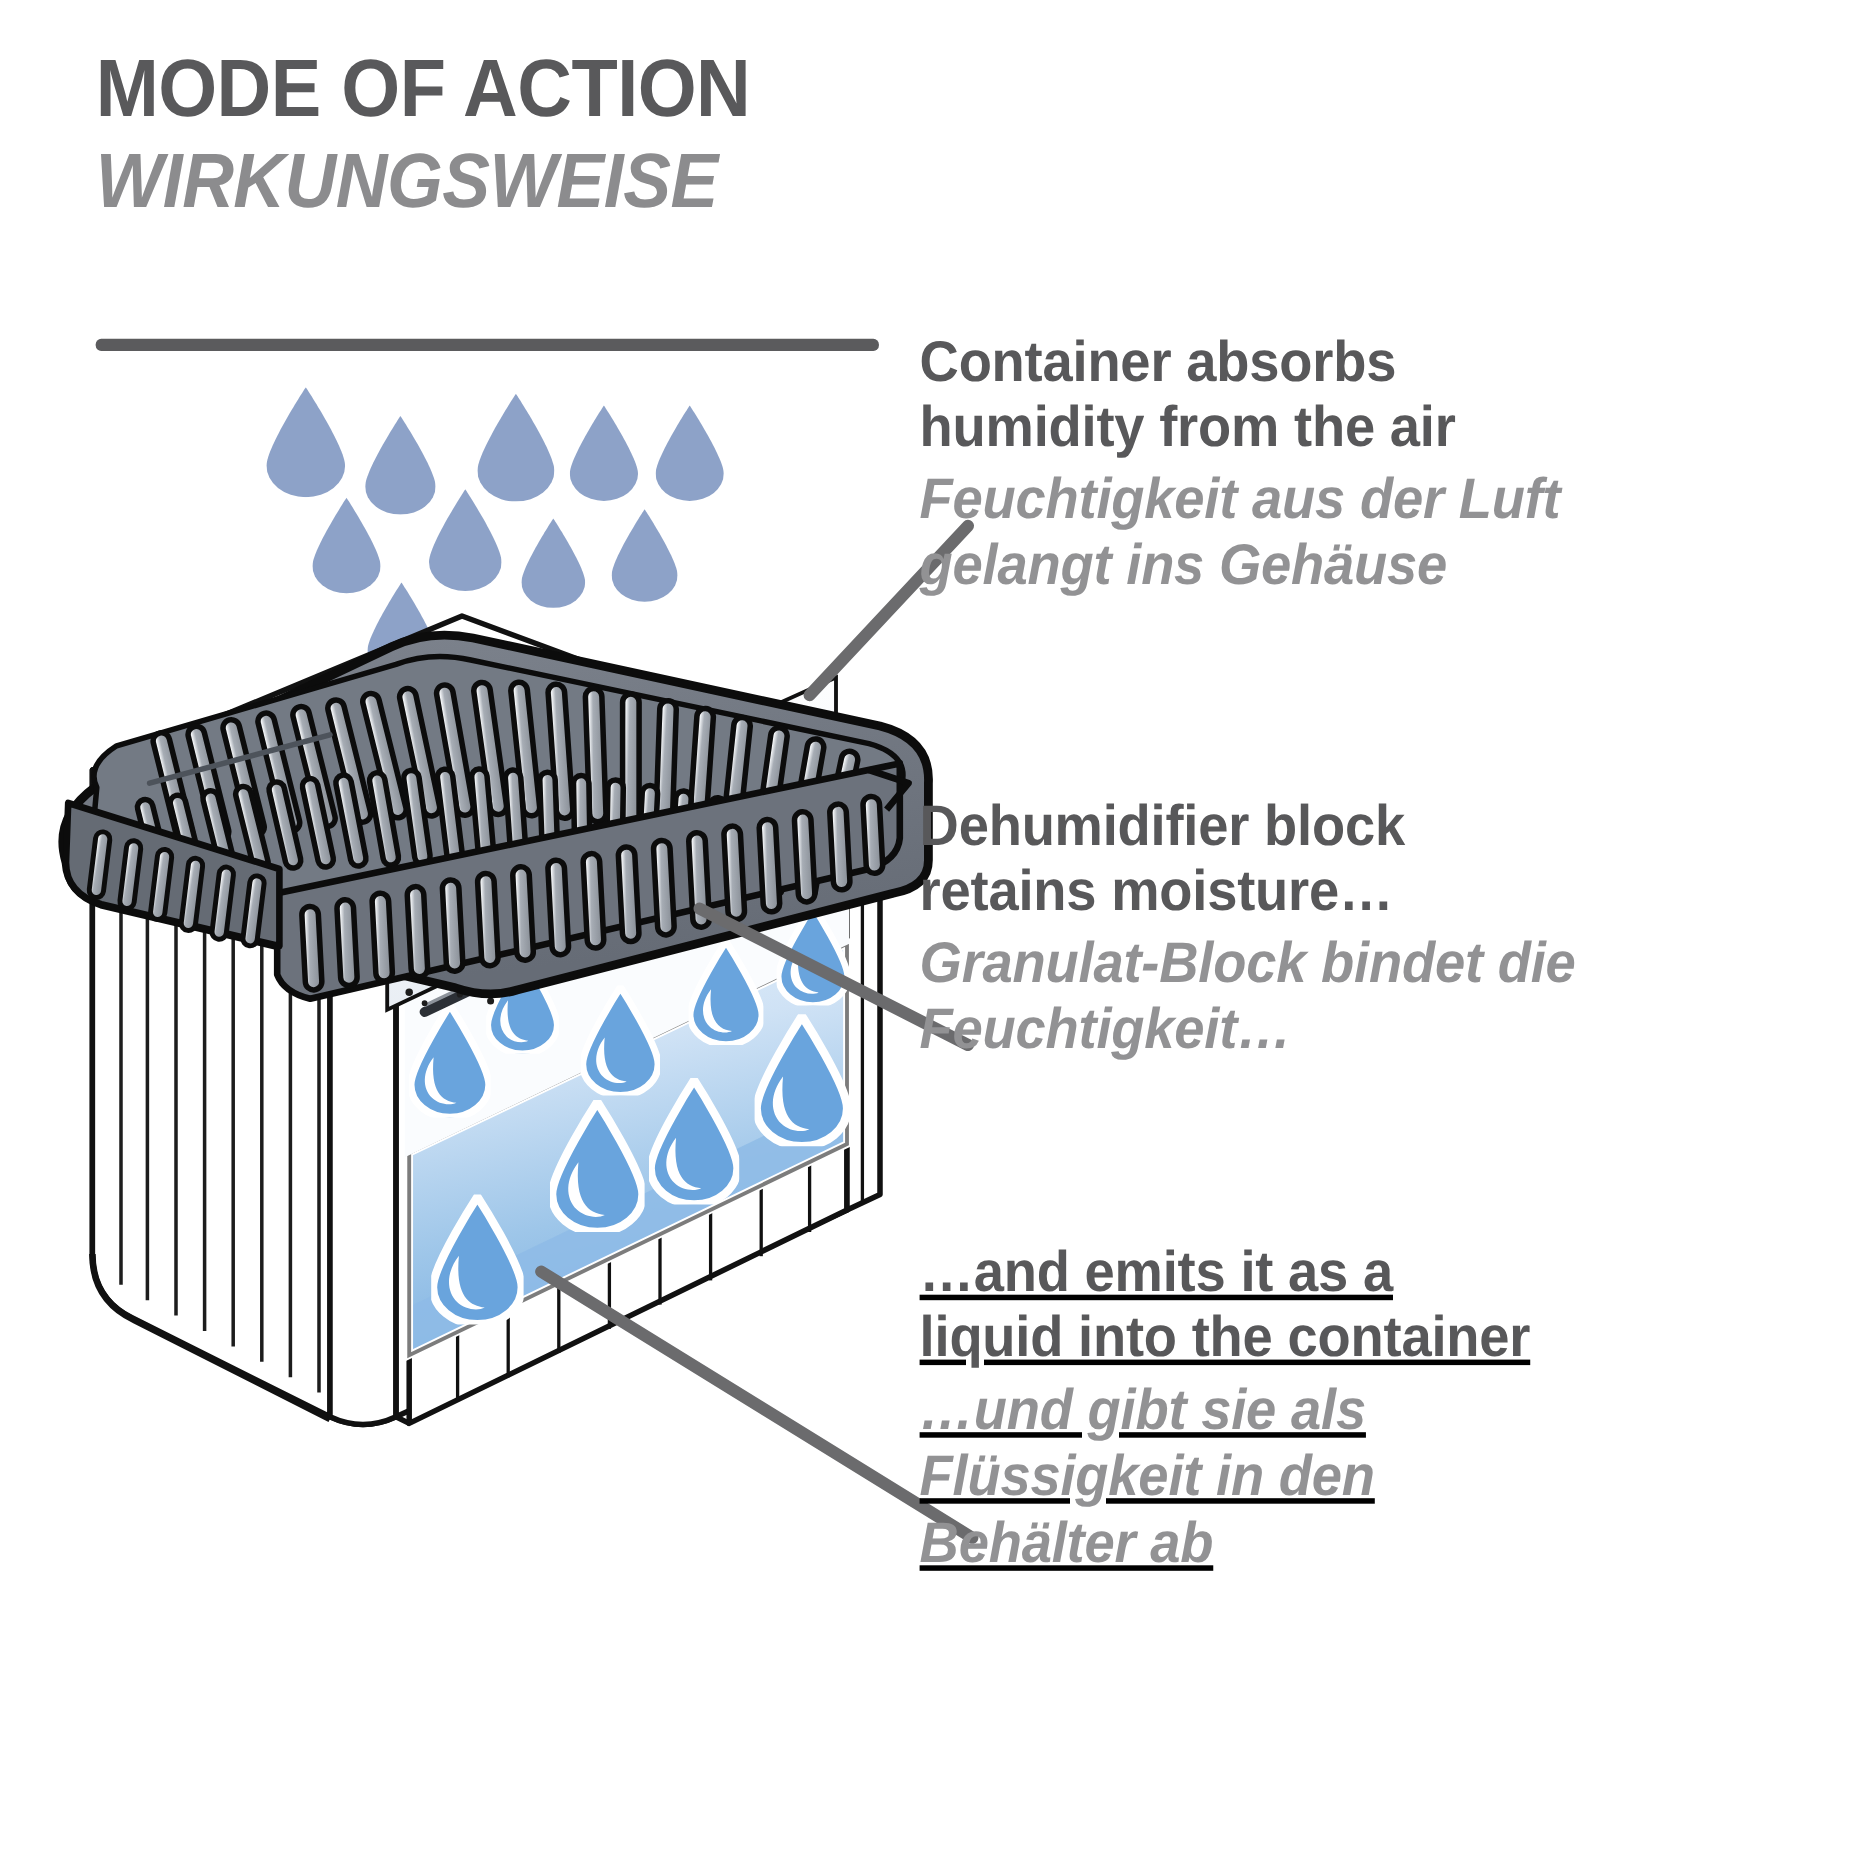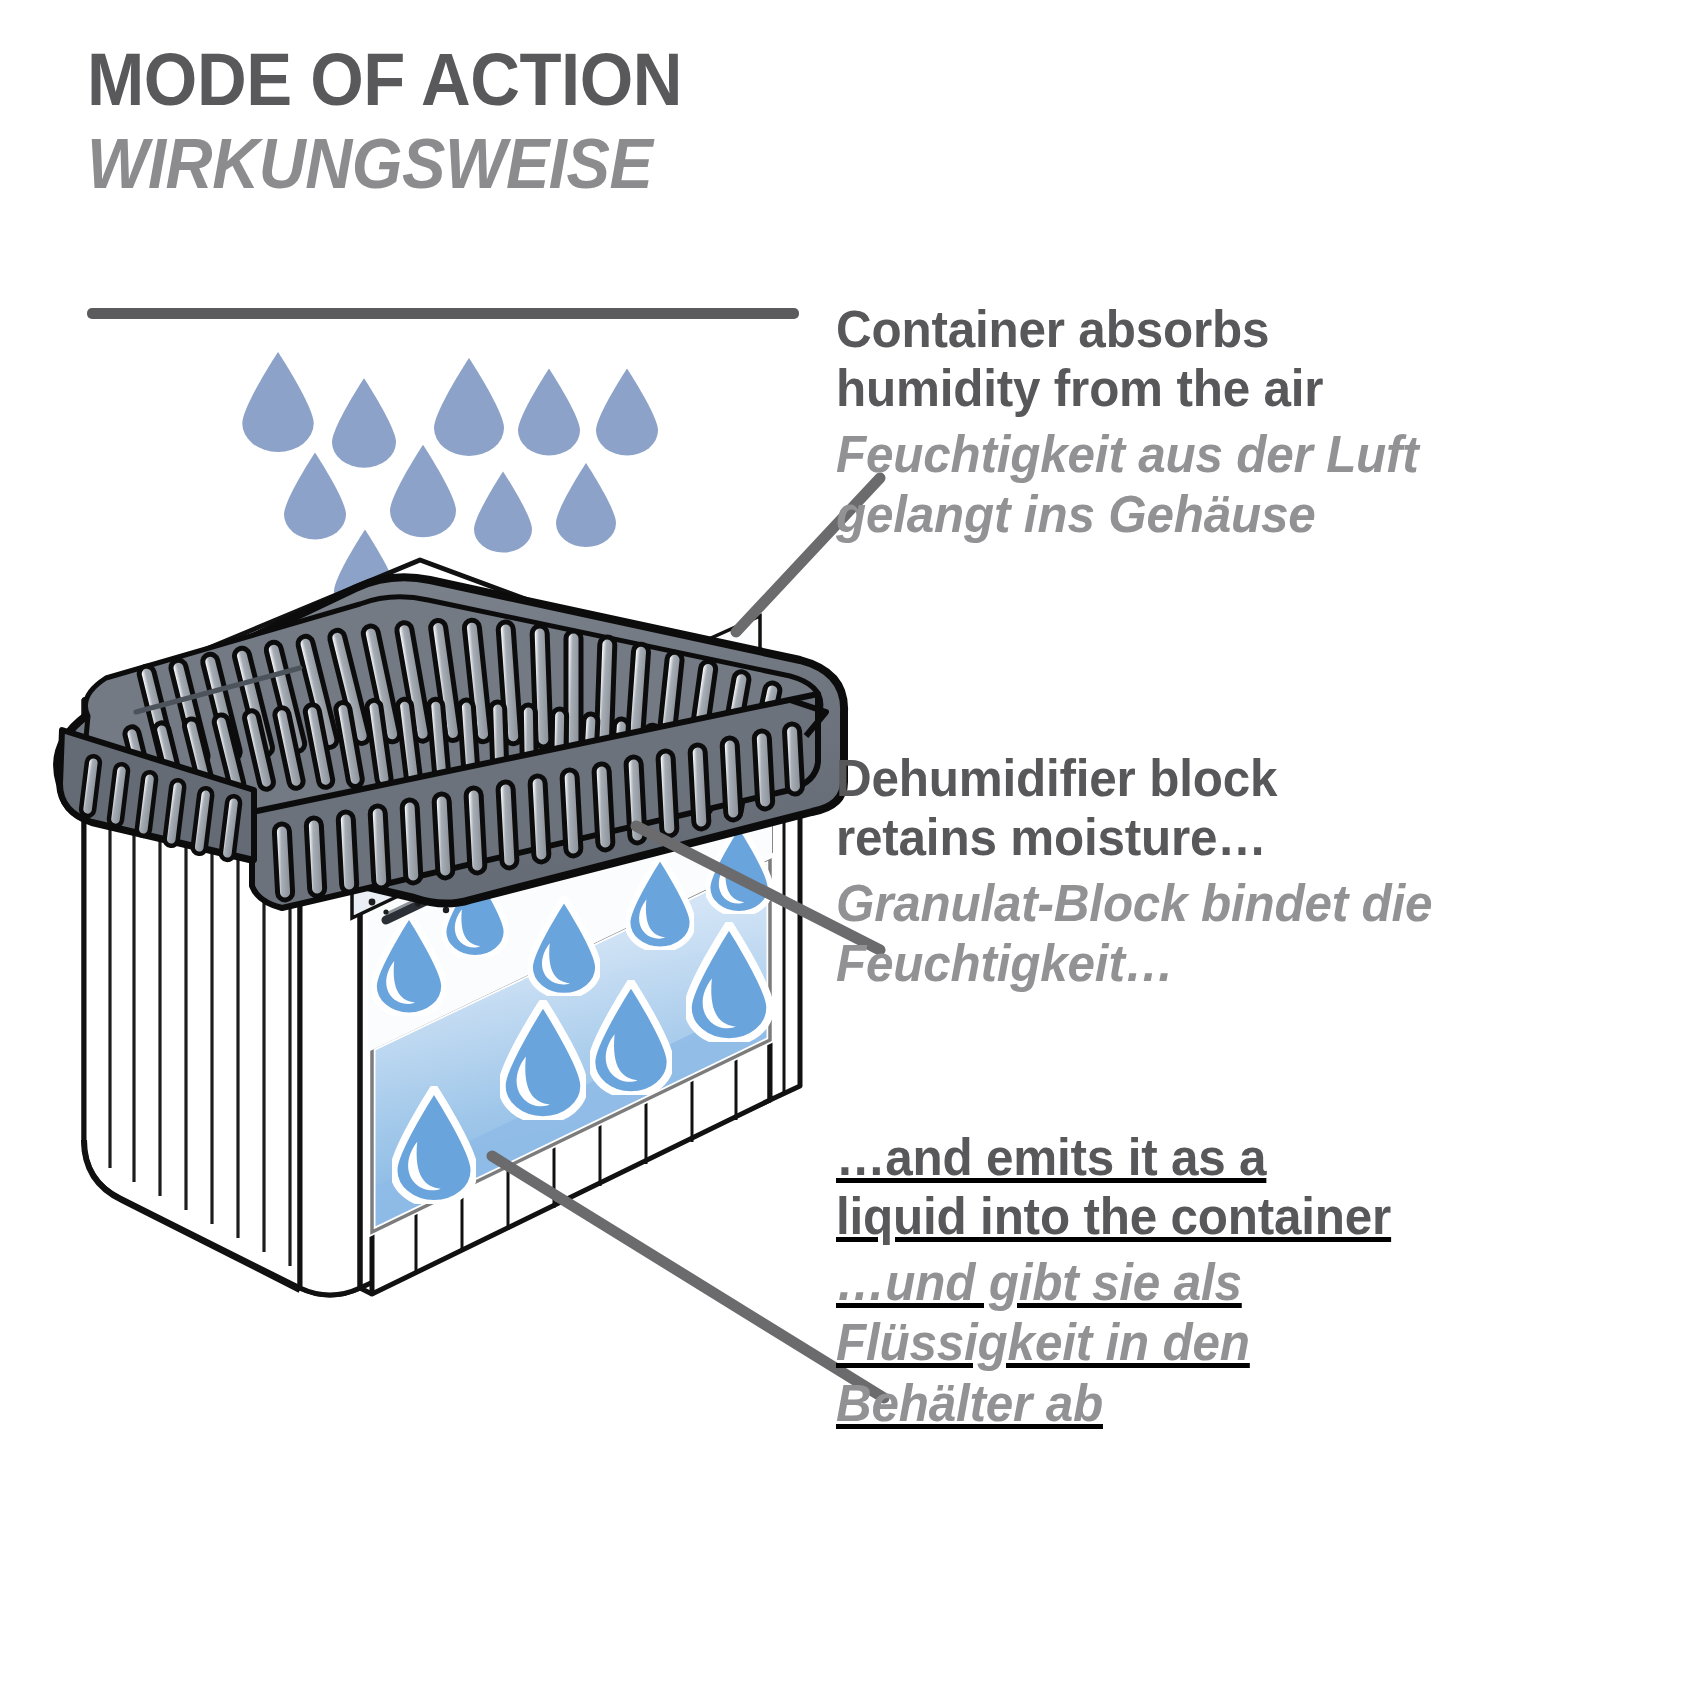--- a/index.html
+++ b/index.html
@@ -29,21 +29,21 @@
     font-size:52px;line-height:1.13;font-weight:700;color:#58585a;
     letter-spacing:-0.2px;
     transform:scaleX(0.95);transform-origin:left top;
   }
   .c-de{
     font-size:52px;line-height:1.17;font-weight:700;font-style:italic;
     color:#929294;letter-spacing:-0.2px;margin-top:6px;
     transform:scaleX(0.95);transform-origin:left top;
   }
   #callout-1{left:836px;top:300px;width:810px;}
-  #callout-2{left:836px;top:722px;width:810px;margin-top:27px;}
+  #callout-2{left:836px;top:722px;width:810px;}
   #callout-3{left:836px;top:1128px;width:810px;text-decoration:underline;}
 
   
   #illustration{position:absolute;left:0;top:0;width:1704px;height:1704px;}
 </style>
 </head>
 <body>
 
 <div id="title-block">
   <div id="title-en">MODE OF ACTION</div>

